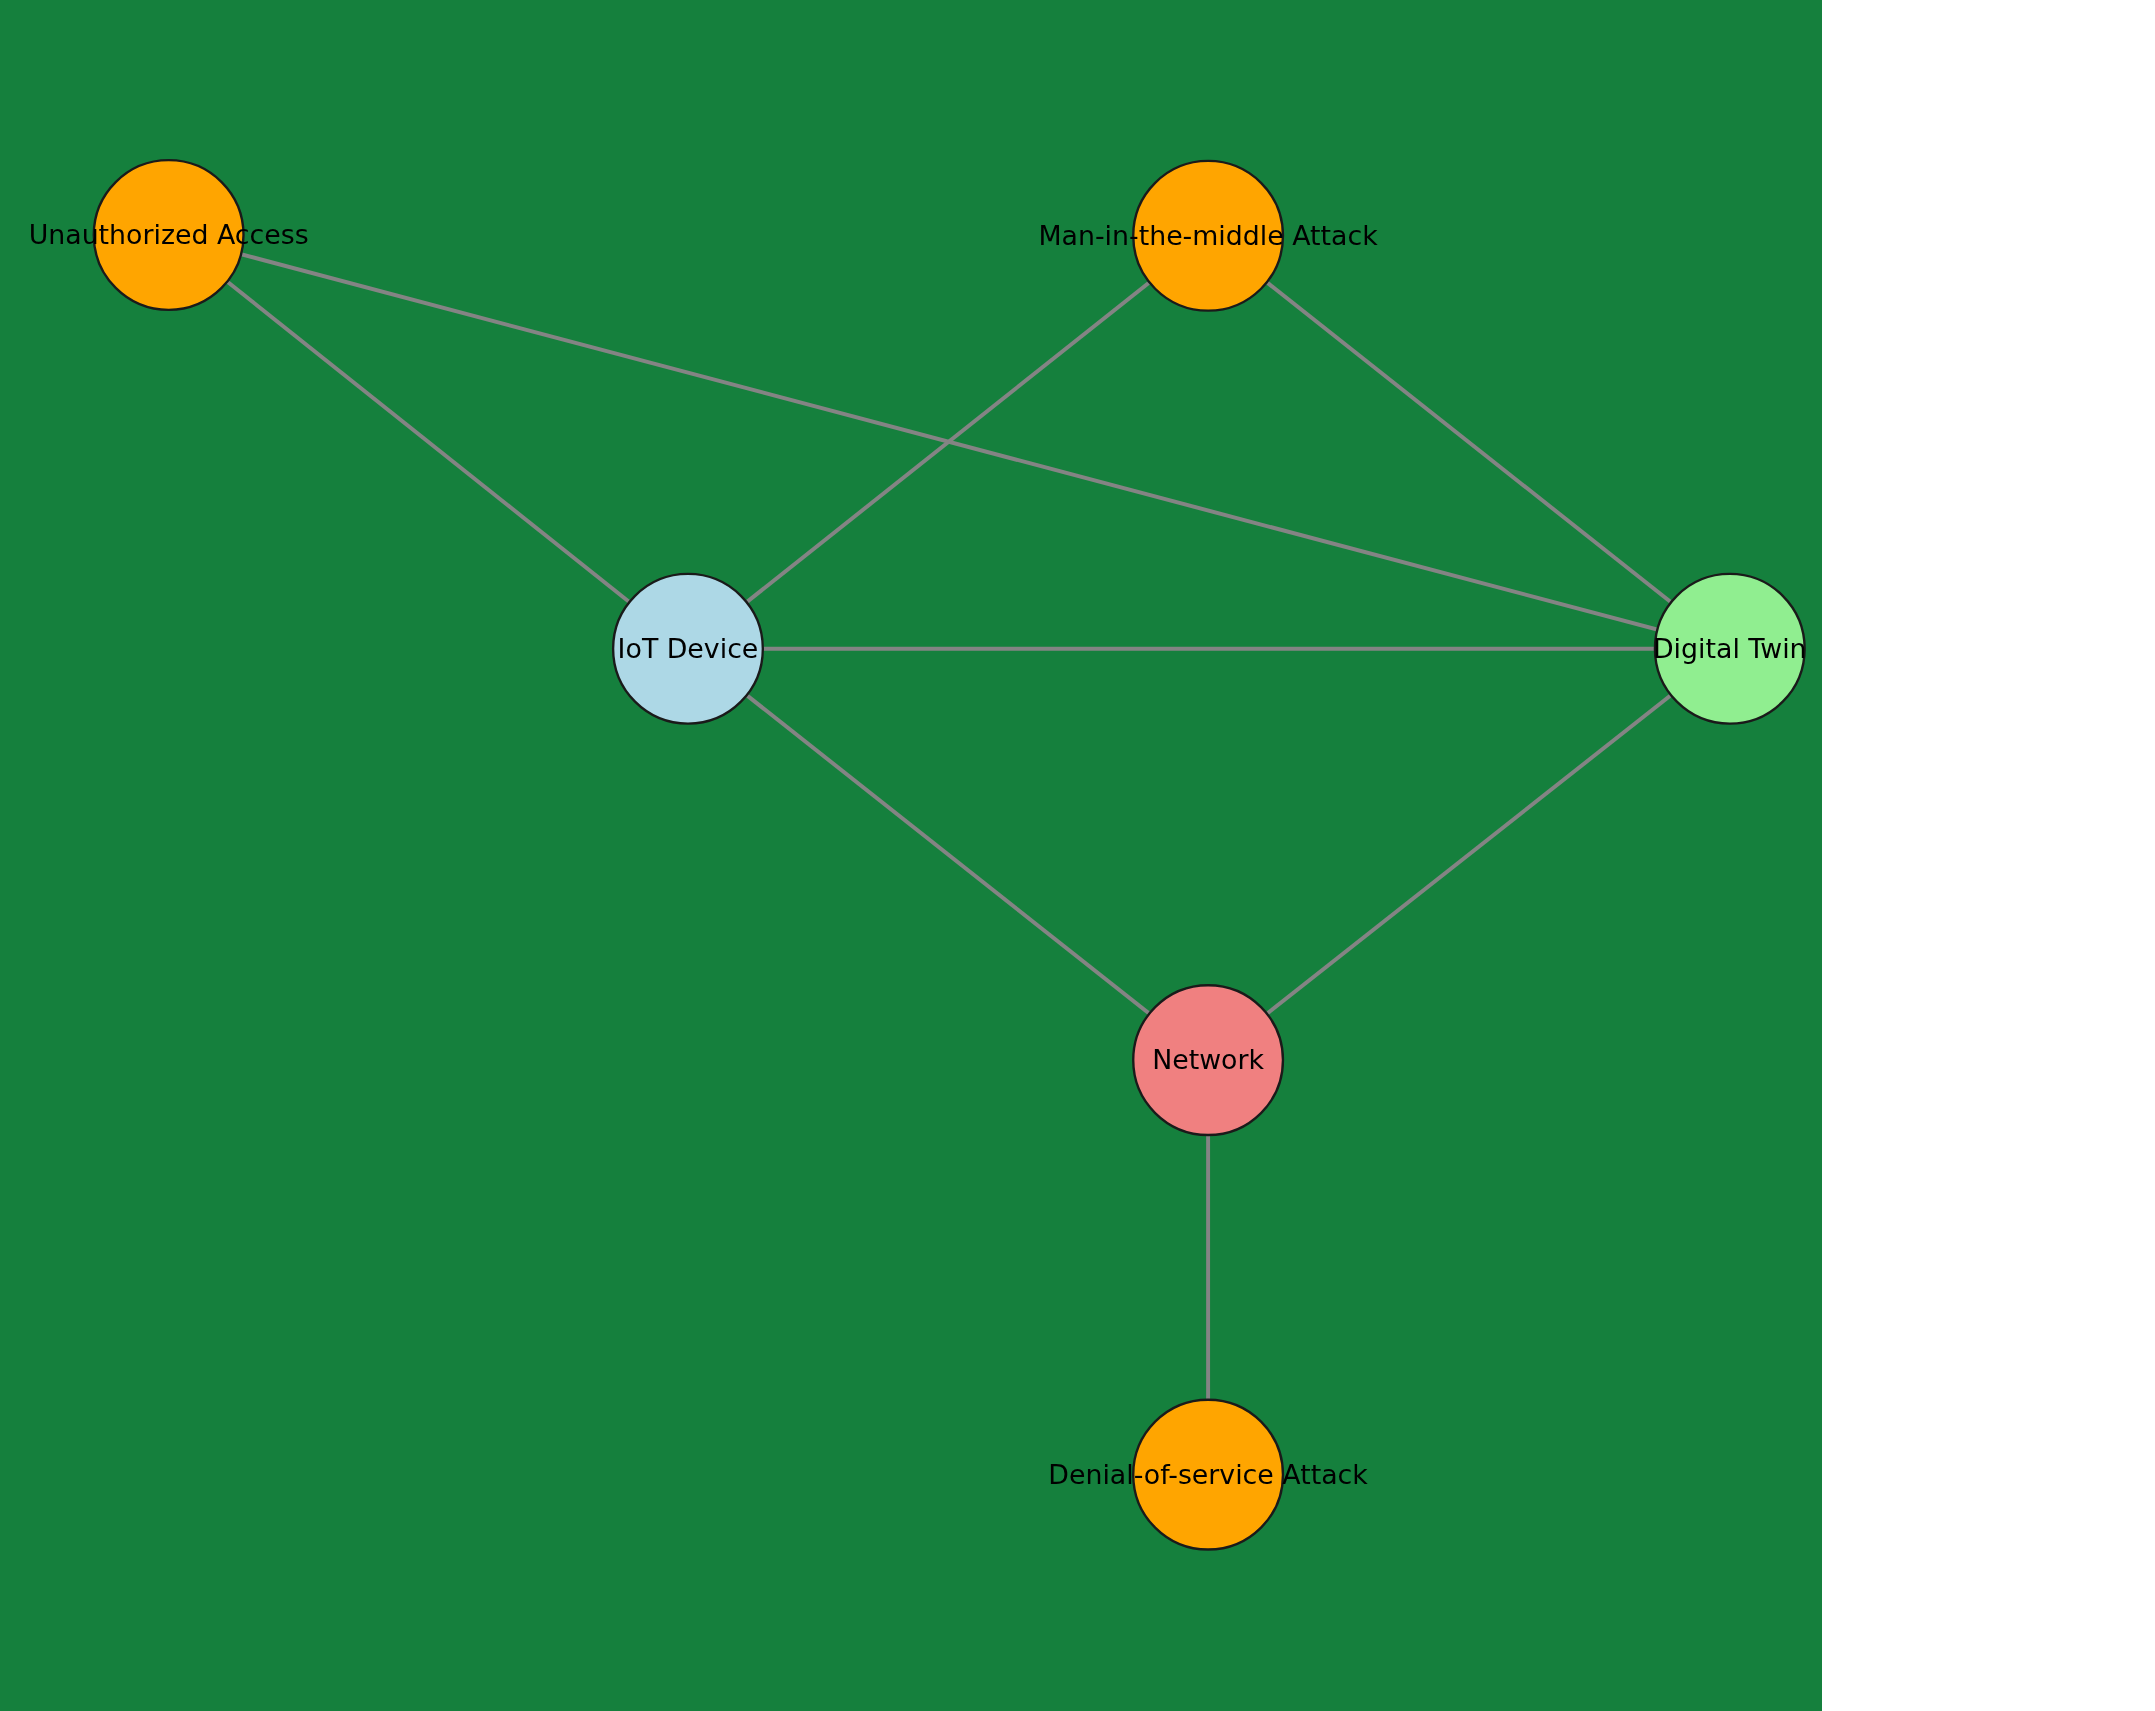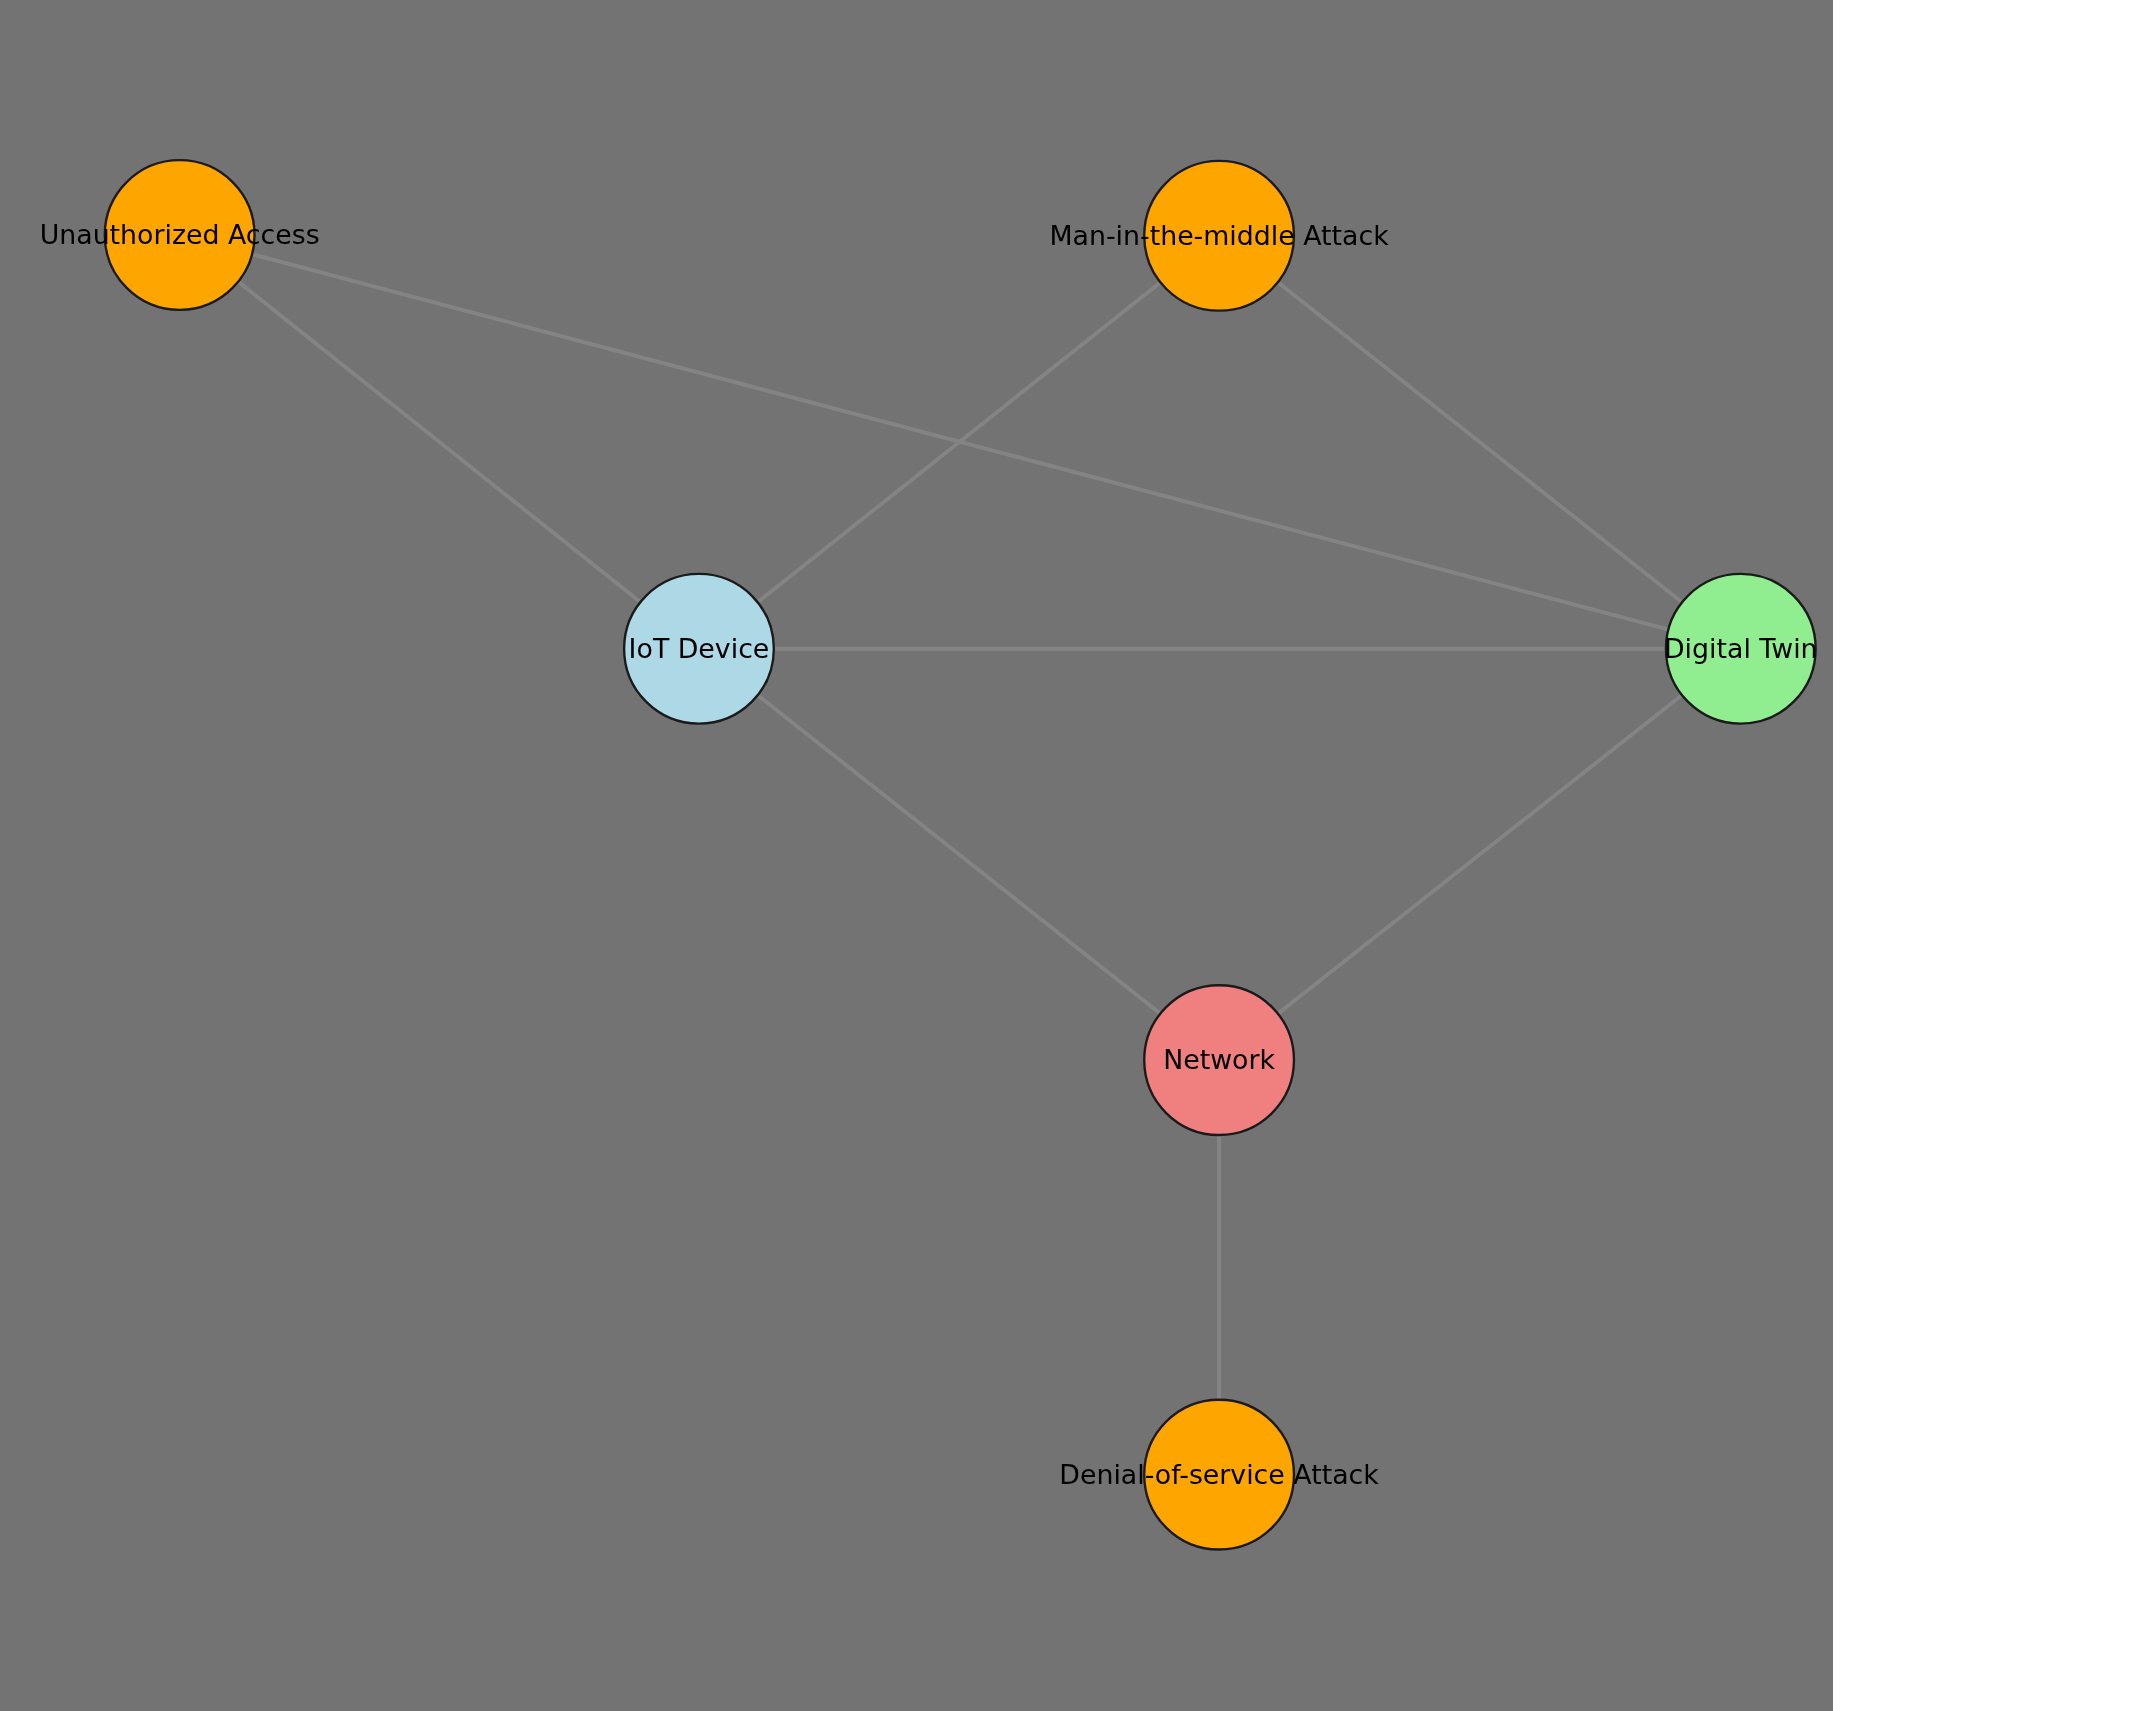--- a/index.html
+++ b/index.html
@@ -5,24 +5,23 @@
 <style>
   html, body {
     margin: 0;
     padding: 0;
     background: #ffffff;
   }
   #figure {
     position: relative;
     width: 1822px;
     height: 1712px;
-    background: #737373;
+    background: #15803d;
     overflow: hidden;
     font-family: "DejaVu Sans", sans-serif;
-    padding-left: 11px;
   }
   #graph-svg {
     display: block;
     width: 100%;
     height: 100%;
   }
   #graph-svg text {
     font-family: "DejaVu Sans", sans-serif;
   }
 </style>

